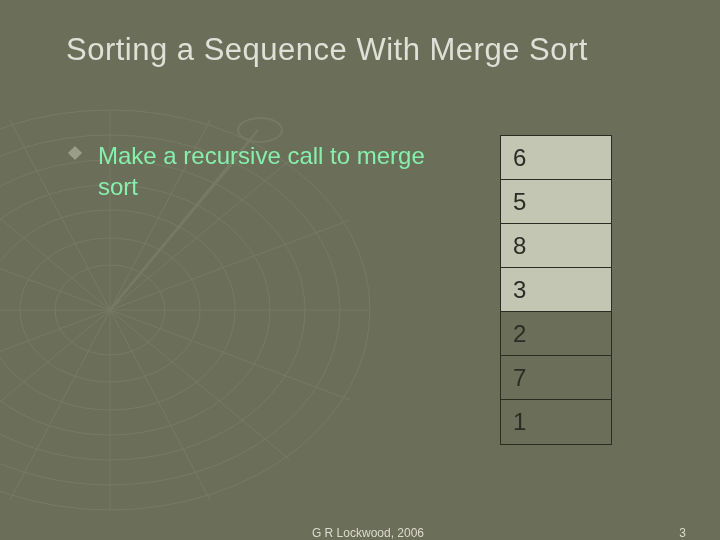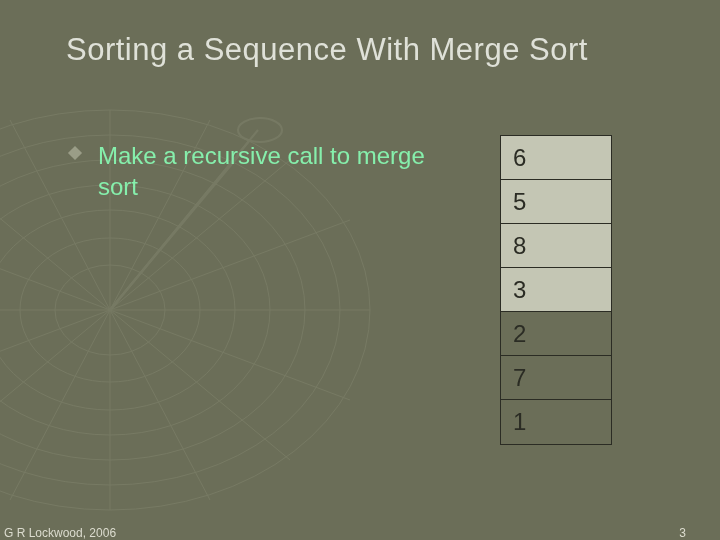--- a/index.html
+++ b/index.html
@@ -79,22 +79,23 @@
   .footer {
     position: absolute;
     bottom: 14px;
     left: 0;
     width: 720px;
     color: #dcdccf;
     font-size: 12px;
   }
   .footer .center {
     position: absolute;
-    left: 4px;
+    left: 16px;
     right: 0;
+    text-align: center;
   }
   .footer .pg {
     position: absolute;
     right: 34px;
   }
 </style>
 </head>
 <body>
 
 <div class="slide">

